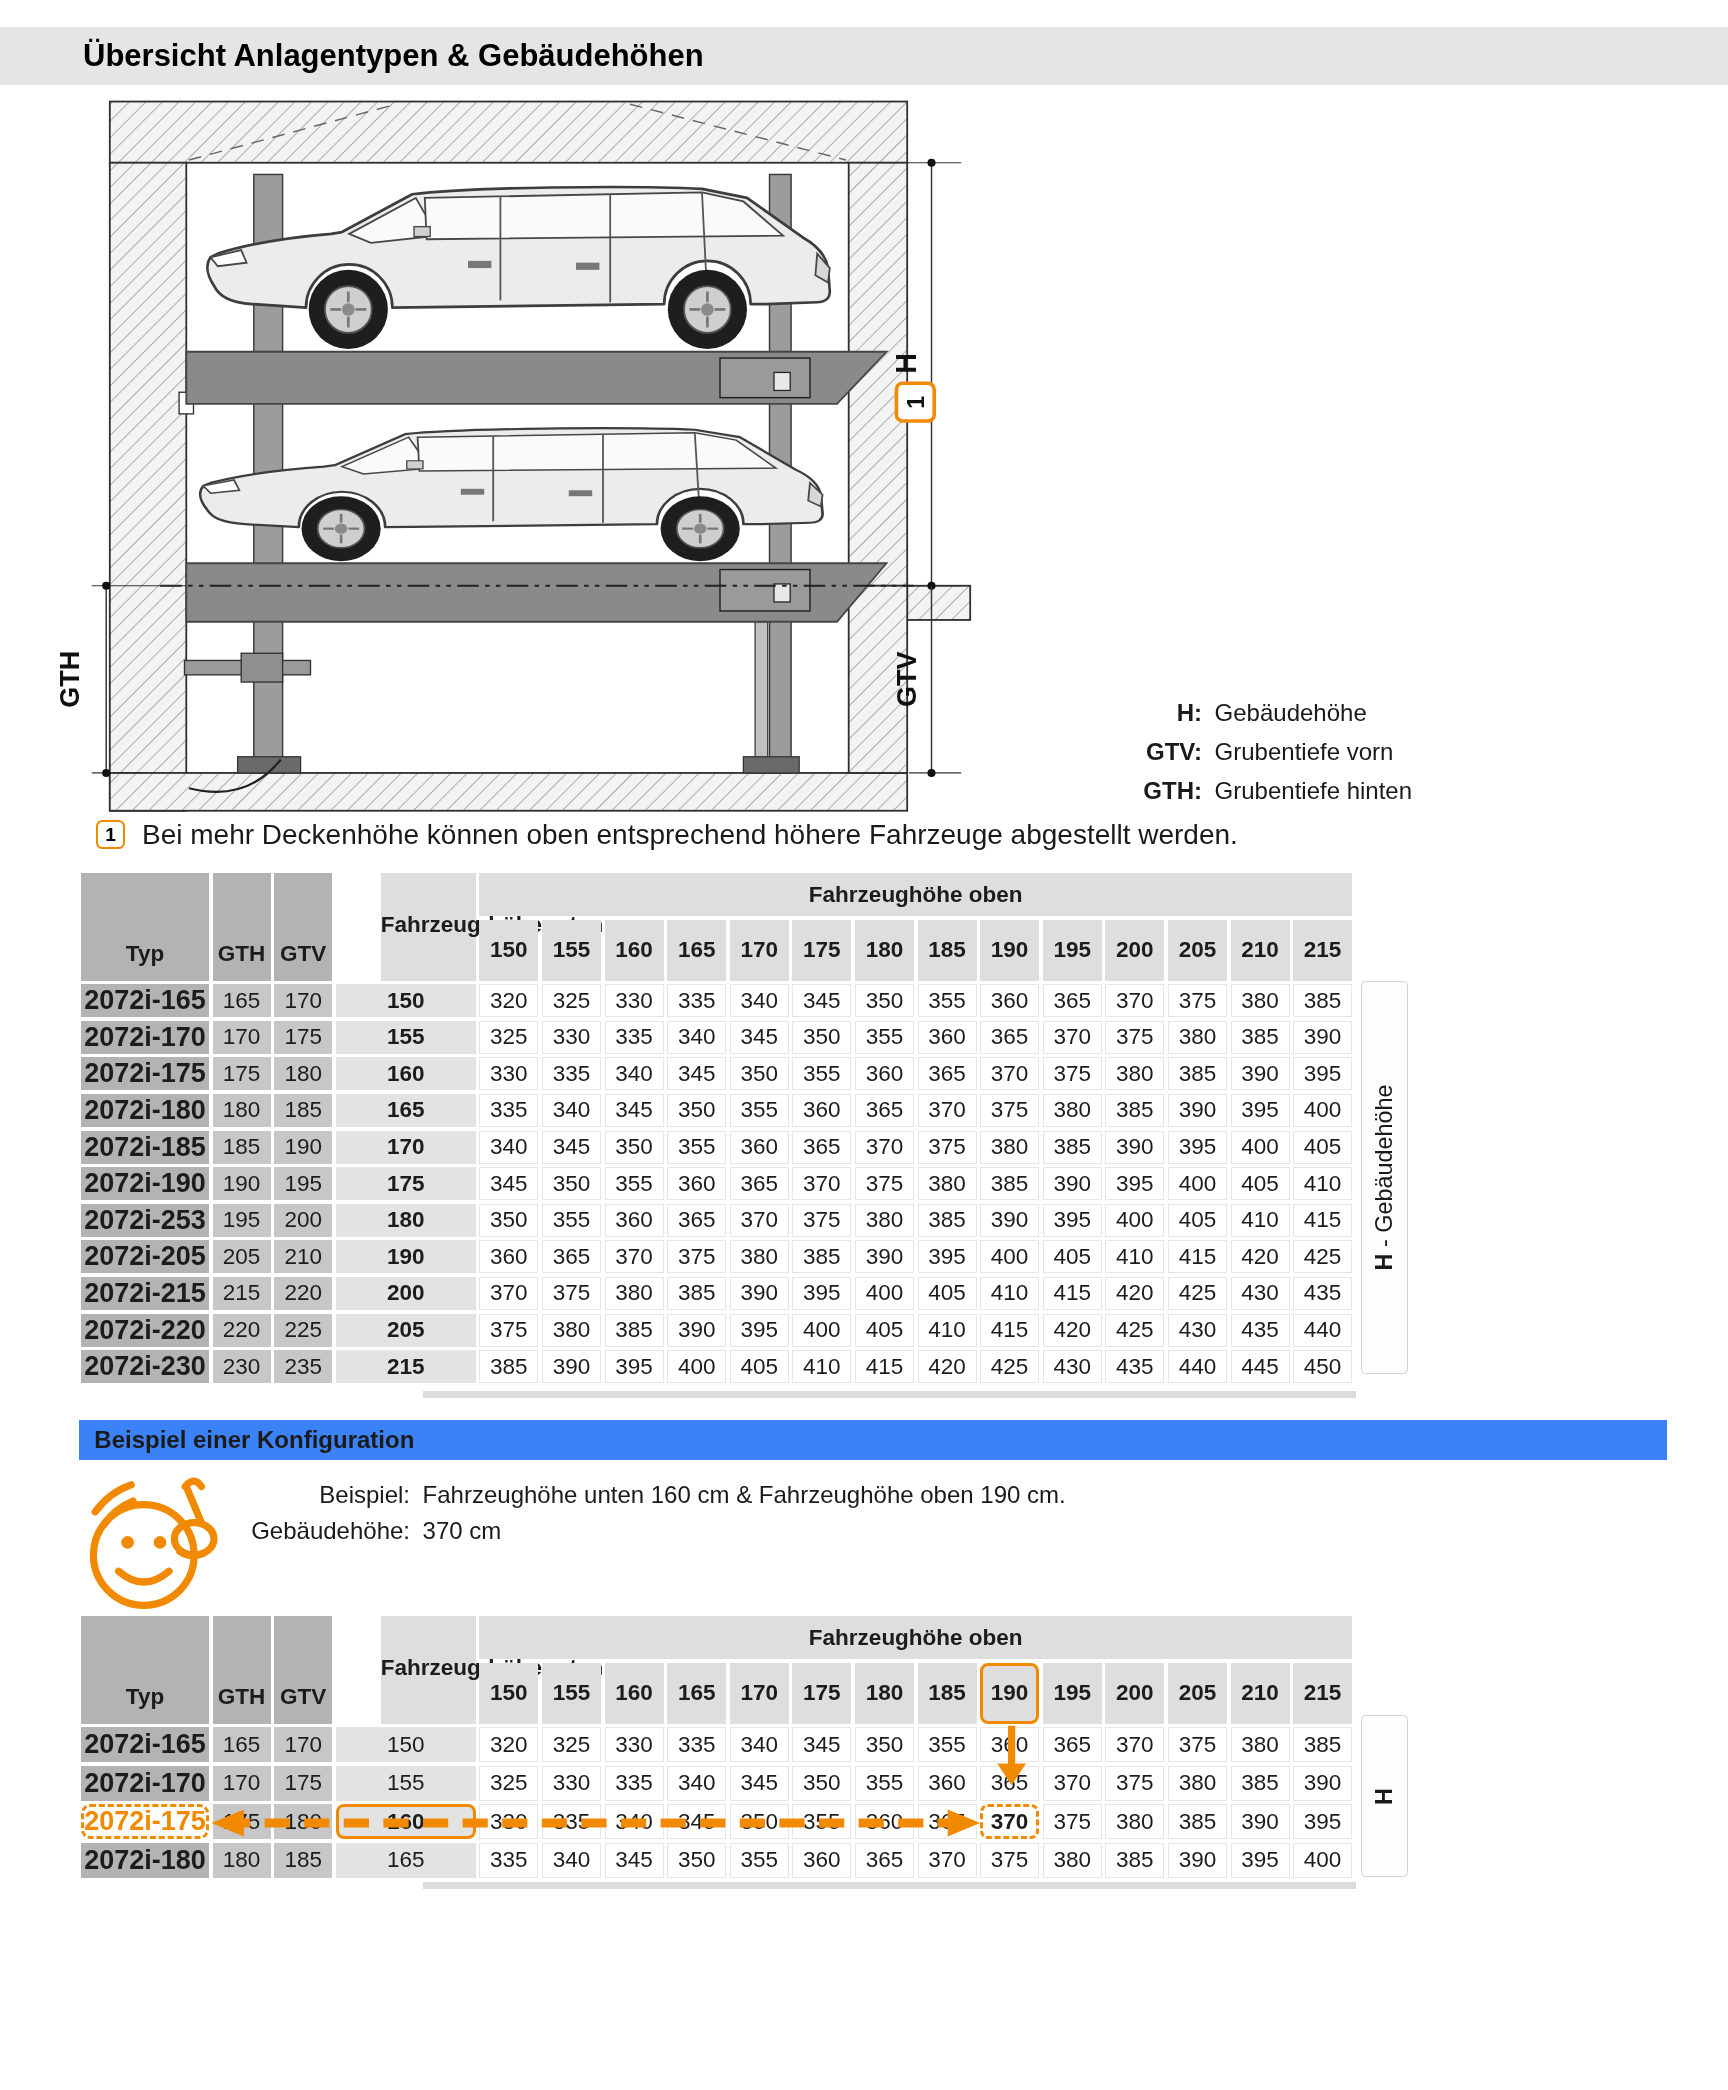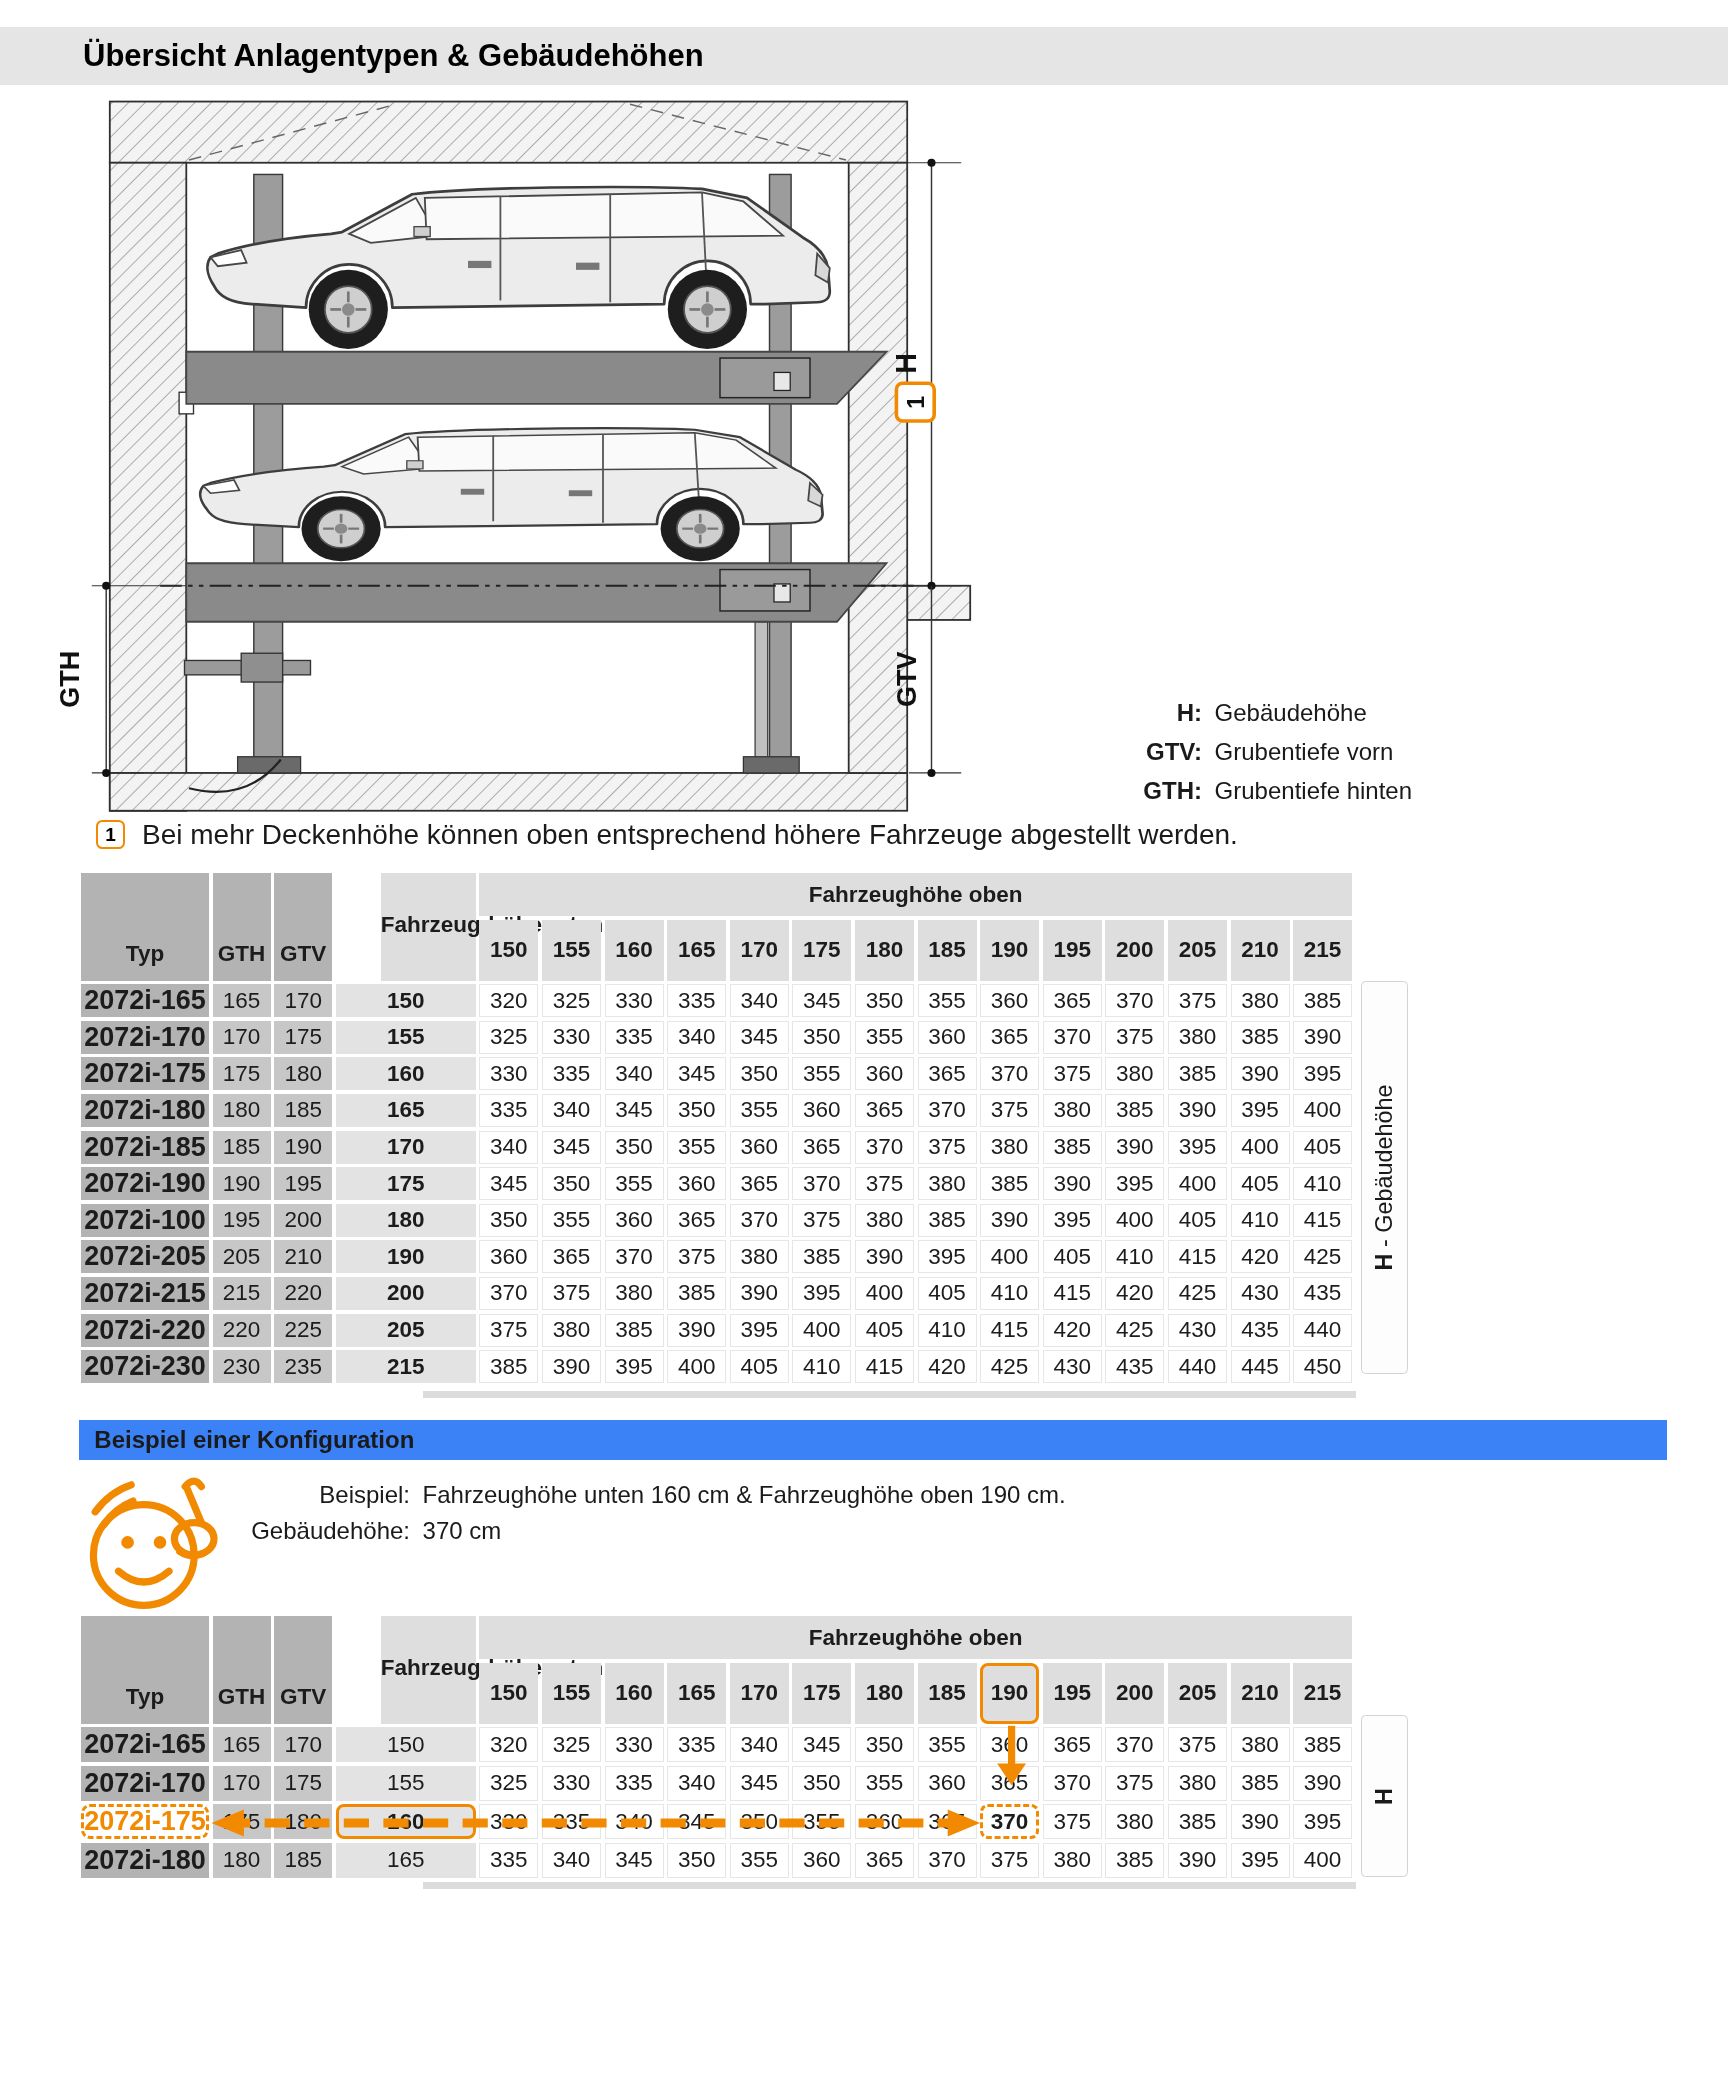--- a/index.html
+++ b/index.html
@@ -306,21 +306,21 @@
     <div class="c val">365</div>
     <div class="c val">370</div>
     <div class="c val">375</div>
     <div class="c val">380</div>
     <div class="c val">385</div>
     <div class="c val">390</div>
     <div class="c val">395</div>
     <div class="c val">400</div>
     <div class="c val">405</div>
     <div class="c val">410</div>
-    <div class="c typ">2072i-100</div>
+    <div class="c typ">2072i-253</div>
     <div class="c gthv">195</div>
     <div class="c gthv">200</div>
     <div class="c unten bold">180</div>
     <div class="c val">350</div>
     <div class="c val">355</div>
     <div class="c val">360</div>
     <div class="c val">365</div>
     <div class="c val">370</div>
     <div class="c val">375</div>
     <div class="c val">380</div>

